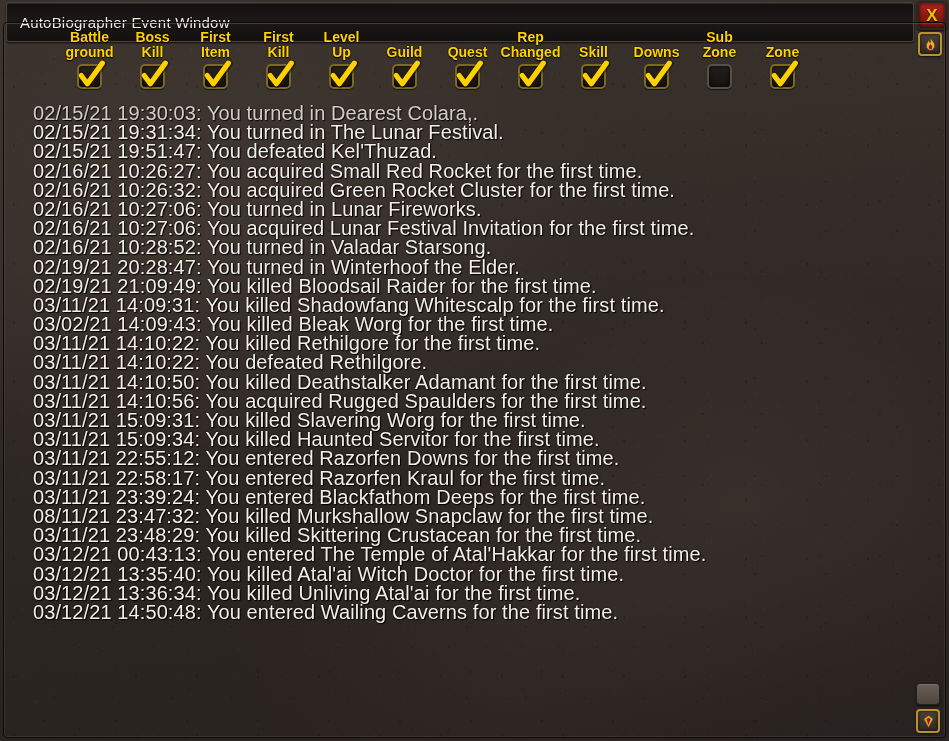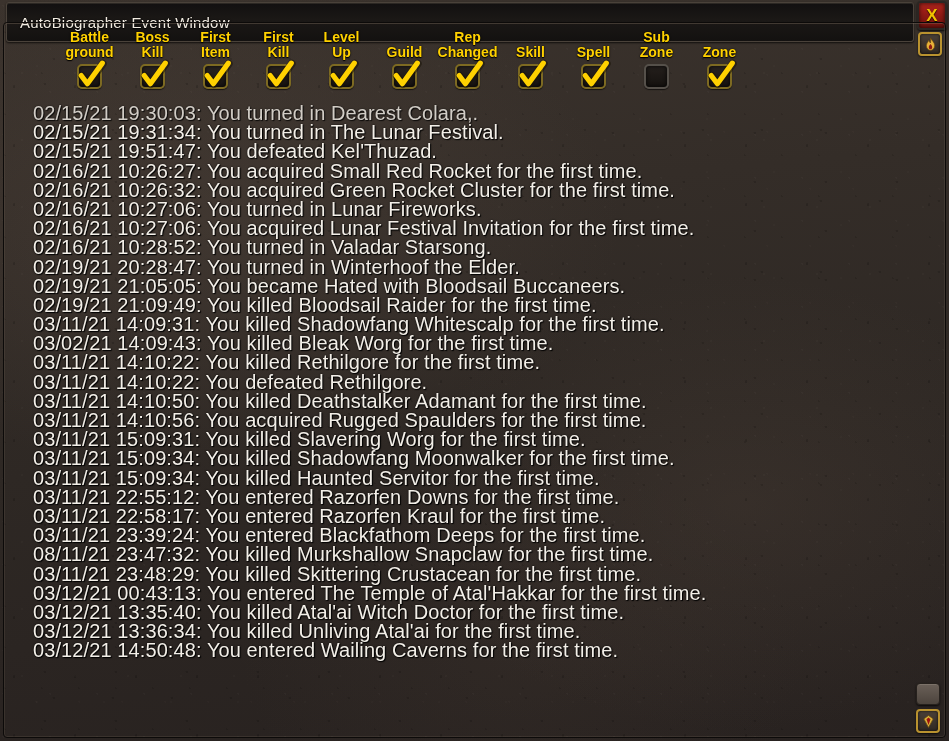--- a/index.html
+++ b/index.html
@@ -304,40 +304,49 @@
       <div class="filter">
         <div class="filter-label">Guild</div>
         <div class="checkbox">
           <svg class="tick" viewBox="0 0 32 32">
             <path d="M6.5 16.5 L12.5 24.5 L27 4.5" fill="none" stroke="#1a1407" stroke-width="7.5" stroke-linecap="round" stroke-linejoin="round" opacity="0.55"></path>
             <path d="M6 16 L12 24 L26.5 4" fill="none" stroke="#ffd100" stroke-width="5" stroke-linecap="round" stroke-linejoin="round"></path>
           </svg>
         </div>
       </div>
       <div class="filter">
+        <div class="filter-label">Quest</div>
+        <div class="checkbox">
+          <svg class="tick" viewBox="0 0 32 32">
+            <path d="M6.5 16.5 L12.5 24.5 L27 4.5" fill="none" stroke="#1a1407" stroke-width="7.5" stroke-linecap="round" stroke-linejoin="round" opacity="0.55"></path>
+            <path d="M6 16 L12 24 L26.5 4" fill="none" stroke="#ffd100" stroke-width="5" stroke-linecap="round" stroke-linejoin="round"></path>
+          </svg>
+        </div>
+      </div>
+      <div class="filter">
         <div class="filter-label">Rep
 Changed</div>
         <div class="checkbox">
           <svg class="tick" viewBox="0 0 32 32">
             <path d="M6.5 16.5 L12.5 24.5 L27 4.5" fill="none" stroke="#1a1407" stroke-width="7.5" stroke-linecap="round" stroke-linejoin="round" opacity="0.55"></path>
             <path d="M6 16 L12 24 L26.5 4" fill="none" stroke="#ffd100" stroke-width="5" stroke-linecap="round" stroke-linejoin="round"></path>
           </svg>
         </div>
       </div>
       <div class="filter">
         <div class="filter-label">Skill</div>
         <div class="checkbox">
           <svg class="tick" viewBox="0 0 32 32">
             <path d="M6.5 16.5 L12.5 24.5 L27 4.5" fill="none" stroke="#1a1407" stroke-width="7.5" stroke-linecap="round" stroke-linejoin="round" opacity="0.55"></path>
             <path d="M6 16 L12 24 L26.5 4" fill="none" stroke="#ffd100" stroke-width="5" stroke-linecap="round" stroke-linejoin="round"></path>
           </svg>
         </div>
       </div>
       <div class="filter">
-        <div class="filter-label">Spell</div>
+        <div class="filter-label">Downs</div>
         <div class="checkbox">
           <svg class="tick" viewBox="0 0 32 32">
             <path d="M6.5 16.5 L12.5 24.5 L27 4.5" fill="none" stroke="#1a1407" stroke-width="7.5" stroke-linecap="round" stroke-linejoin="round" opacity="0.55"></path>
             <path d="M6 16 L12 24 L26.5 4" fill="none" stroke="#ffd100" stroke-width="5" stroke-linecap="round" stroke-linejoin="round"></path>
           </svg>
         </div>
       </div>
       <div class="filter">
         <div class="filter-label">Sub
 Zone</div>
@@ -357,30 +366,28 @@
   <div id="log">
       <div class="log-line clipped">02/15/21 19:30:03: You turned in Dearest Colara,.</div>
       <div class="log-line">02/15/21 19:31:34: You turned in The Lunar Festival.</div>
       <div class="log-line">02/15/21 19:51:47: You defeated Kel'Thuzad.</div>
       <div class="log-line">02/16/21 10:26:27: You acquired Small Red Rocket for the first time.</div>
       <div class="log-line">02/16/21 10:26:32: You acquired Green Rocket Cluster for the first time.</div>
       <div class="log-line">02/16/21 10:27:06: You turned in Lunar Fireworks.</div>
       <div class="log-line">02/16/21 10:27:06: You acquired Lunar Festival Invitation for the first time.</div>
       <div class="log-line">02/16/21 10:28:52: You turned in Valadar Starsong.</div>
       <div class="log-line">02/19/21 20:28:47: You turned in Winterhoof the Elder.</div>
-      <div class="log-line">02/19/21 21:05:05: You became Hated with Bloodsail Buccaneers.</div>
       <div class="log-line">02/19/21 21:09:49: You killed Bloodsail Raider for the first time.</div>
       <div class="log-line">03/11/21 14:09:31: You killed Shadowfang Whitescalp for the first time.</div>
       <div class="log-line">03/02/21 14:09:43: You killed Bleak Worg for the first time.</div>
       <div class="log-line">03/11/21 14:10:22: You killed Rethilgore for the first time.</div>
       <div class="log-line">03/11/21 14:10:22: You defeated Rethilgore.</div>
       <div class="log-line">03/11/21 14:10:50: You killed Deathstalker Adamant for the first time.</div>
       <div class="log-line">03/11/21 14:10:56: You acquired Rugged Spaulders for the first time.</div>
       <div class="log-line">03/11/21 15:09:31: You killed Slavering Worg for the first time.</div>
-      <div class="log-line">03/11/21 15:09:34: You killed Shadowfang Moonwalker for the first time.</div>
       <div class="log-line">03/11/21 15:09:34: You killed Haunted Servitor for the first time.</div>
       <div class="log-line">03/11/21 22:55:12: You entered Razorfen Downs for the first time.</div>
       <div class="log-line">03/11/21 22:58:17: You entered Razorfen Kraul for the first time.</div>
       <div class="log-line">03/11/21 23:39:24: You entered Blackfathom Deeps for the first time.</div>
       <div class="log-line">08/11/21 23:47:32: You killed Murkshallow Snapclaw for the first time.</div>
       <div class="log-line">03/11/21 23:48:29: You killed Skittering Crustacean for the first time.</div>
       <div class="log-line">03/12/21 00:43:13: You entered The Temple of Atal'Hakkar for the first time.</div>
       <div class="log-line">03/12/21 13:35:40: You killed Atal'ai Witch Doctor for the first time.</div>
       <div class="log-line">03/12/21 13:36:34: You killed Unliving Atal'ai for the first time.</div>
       <div class="log-line">03/12/21 14:50:48: You entered Wailing Caverns for the first time.</div>

